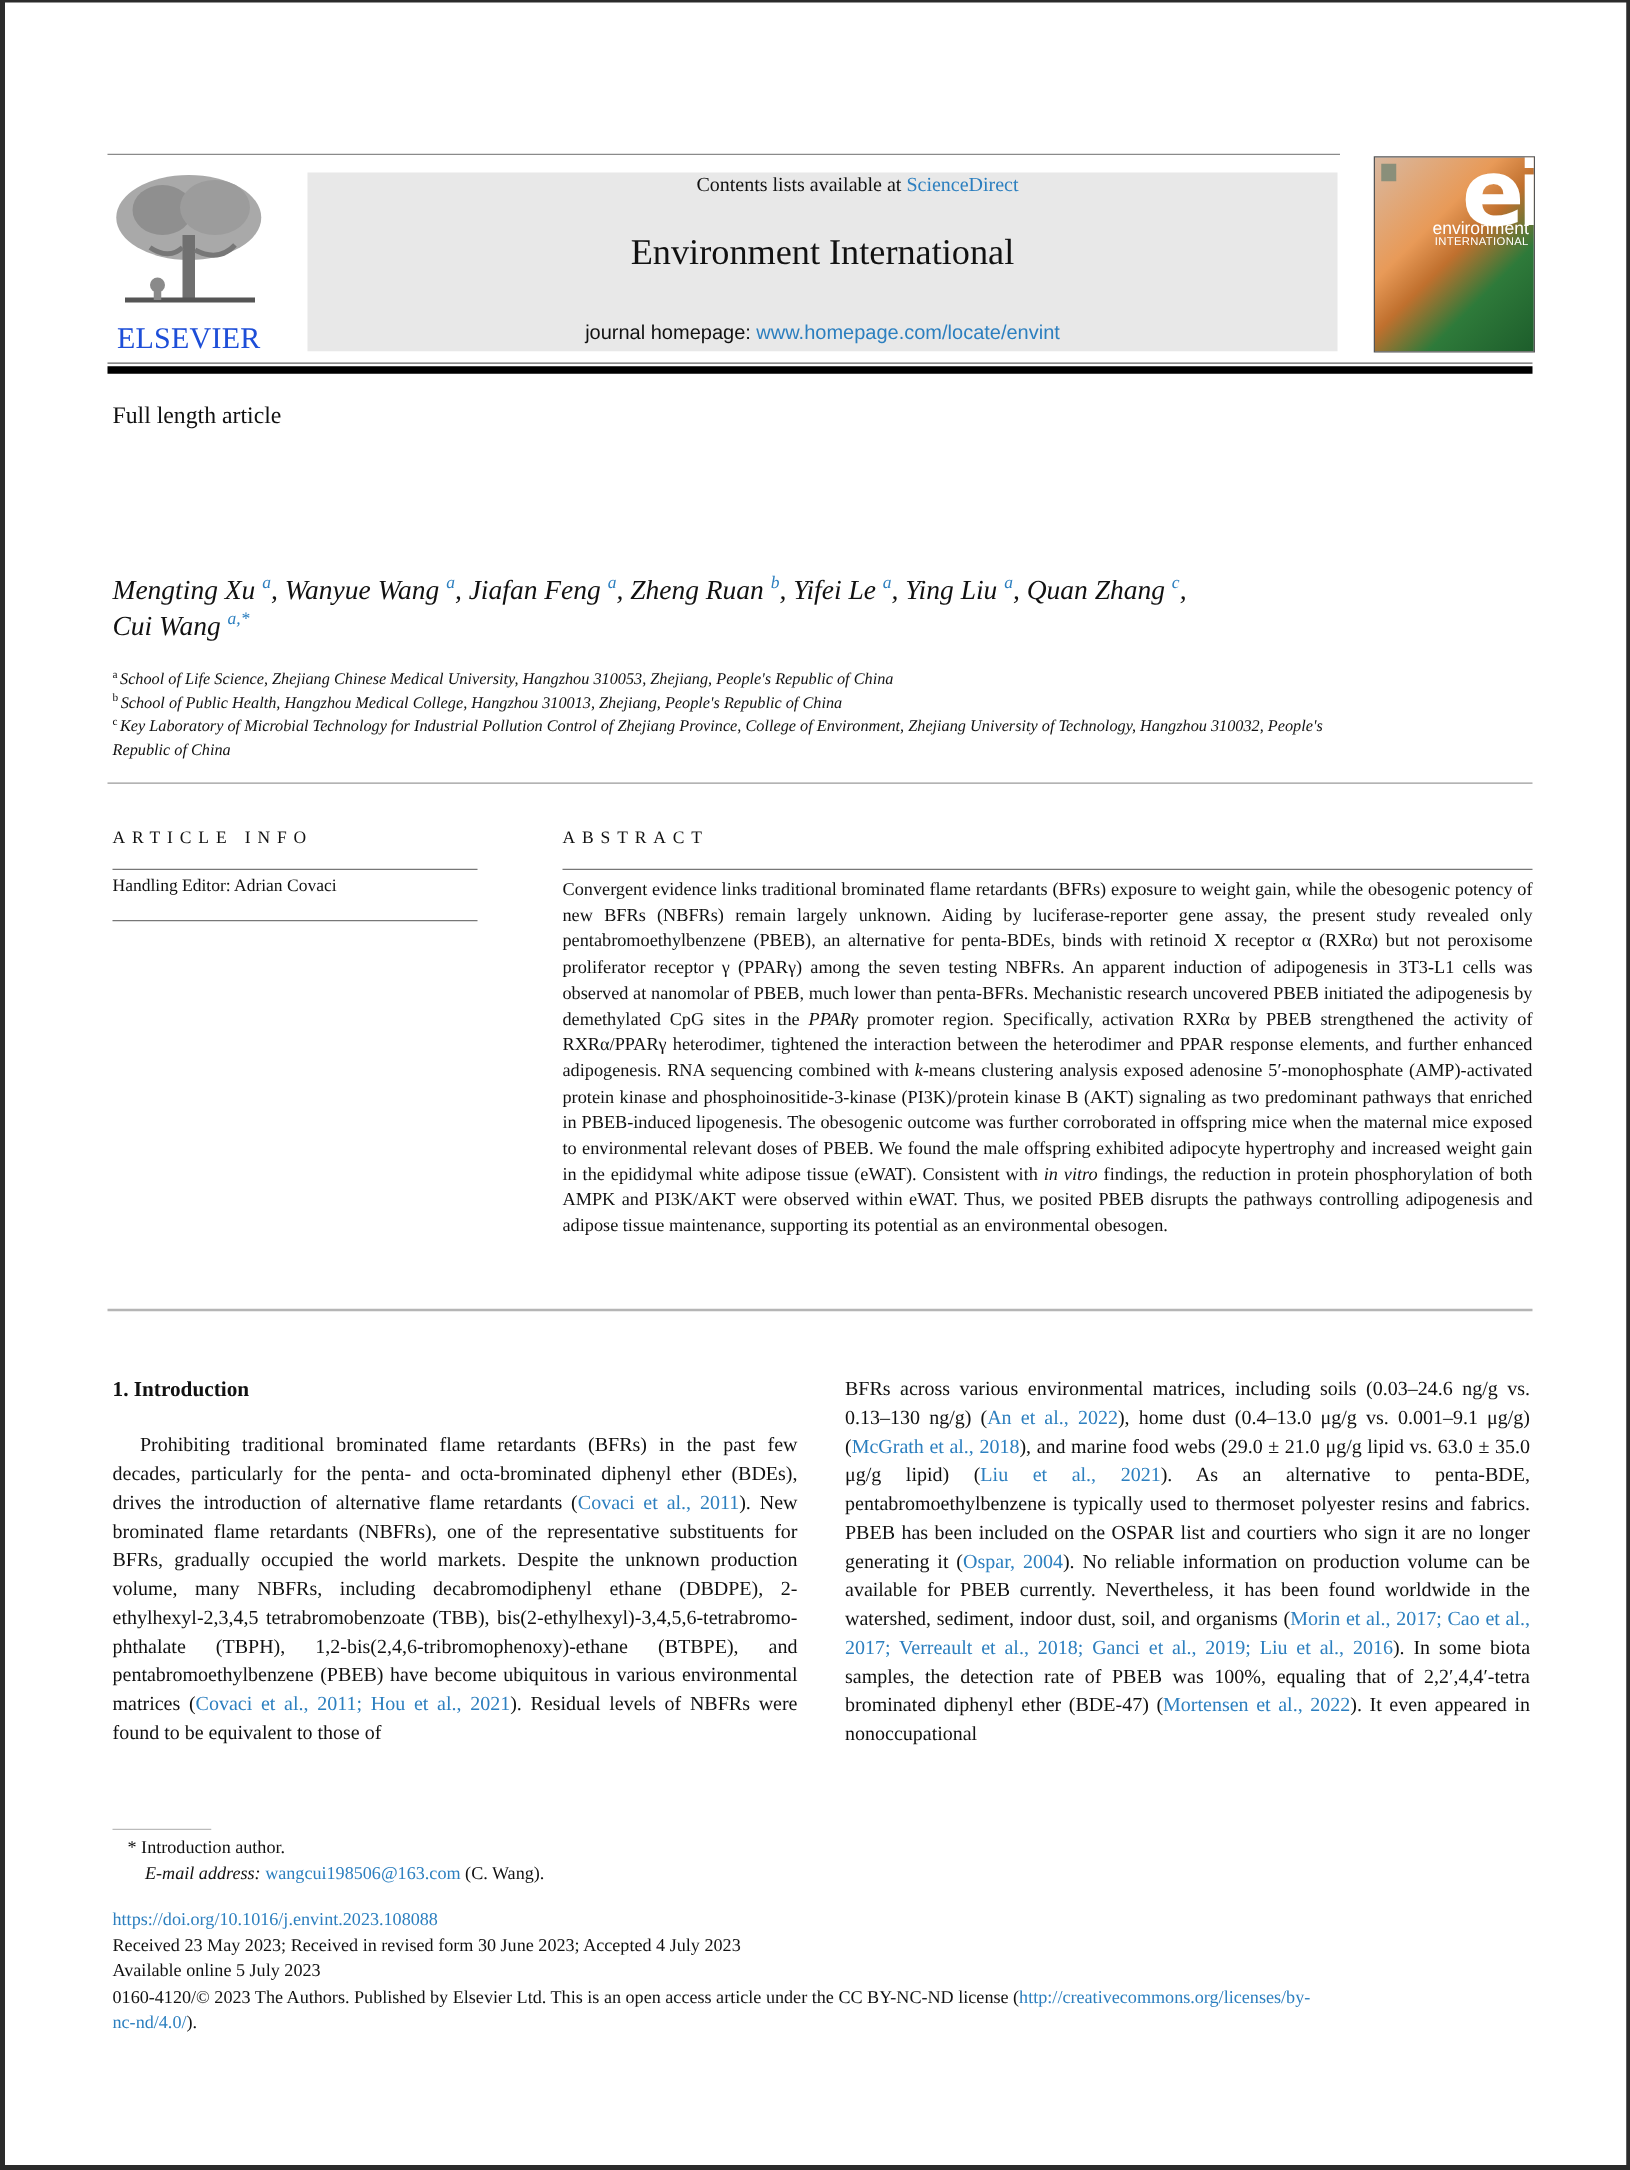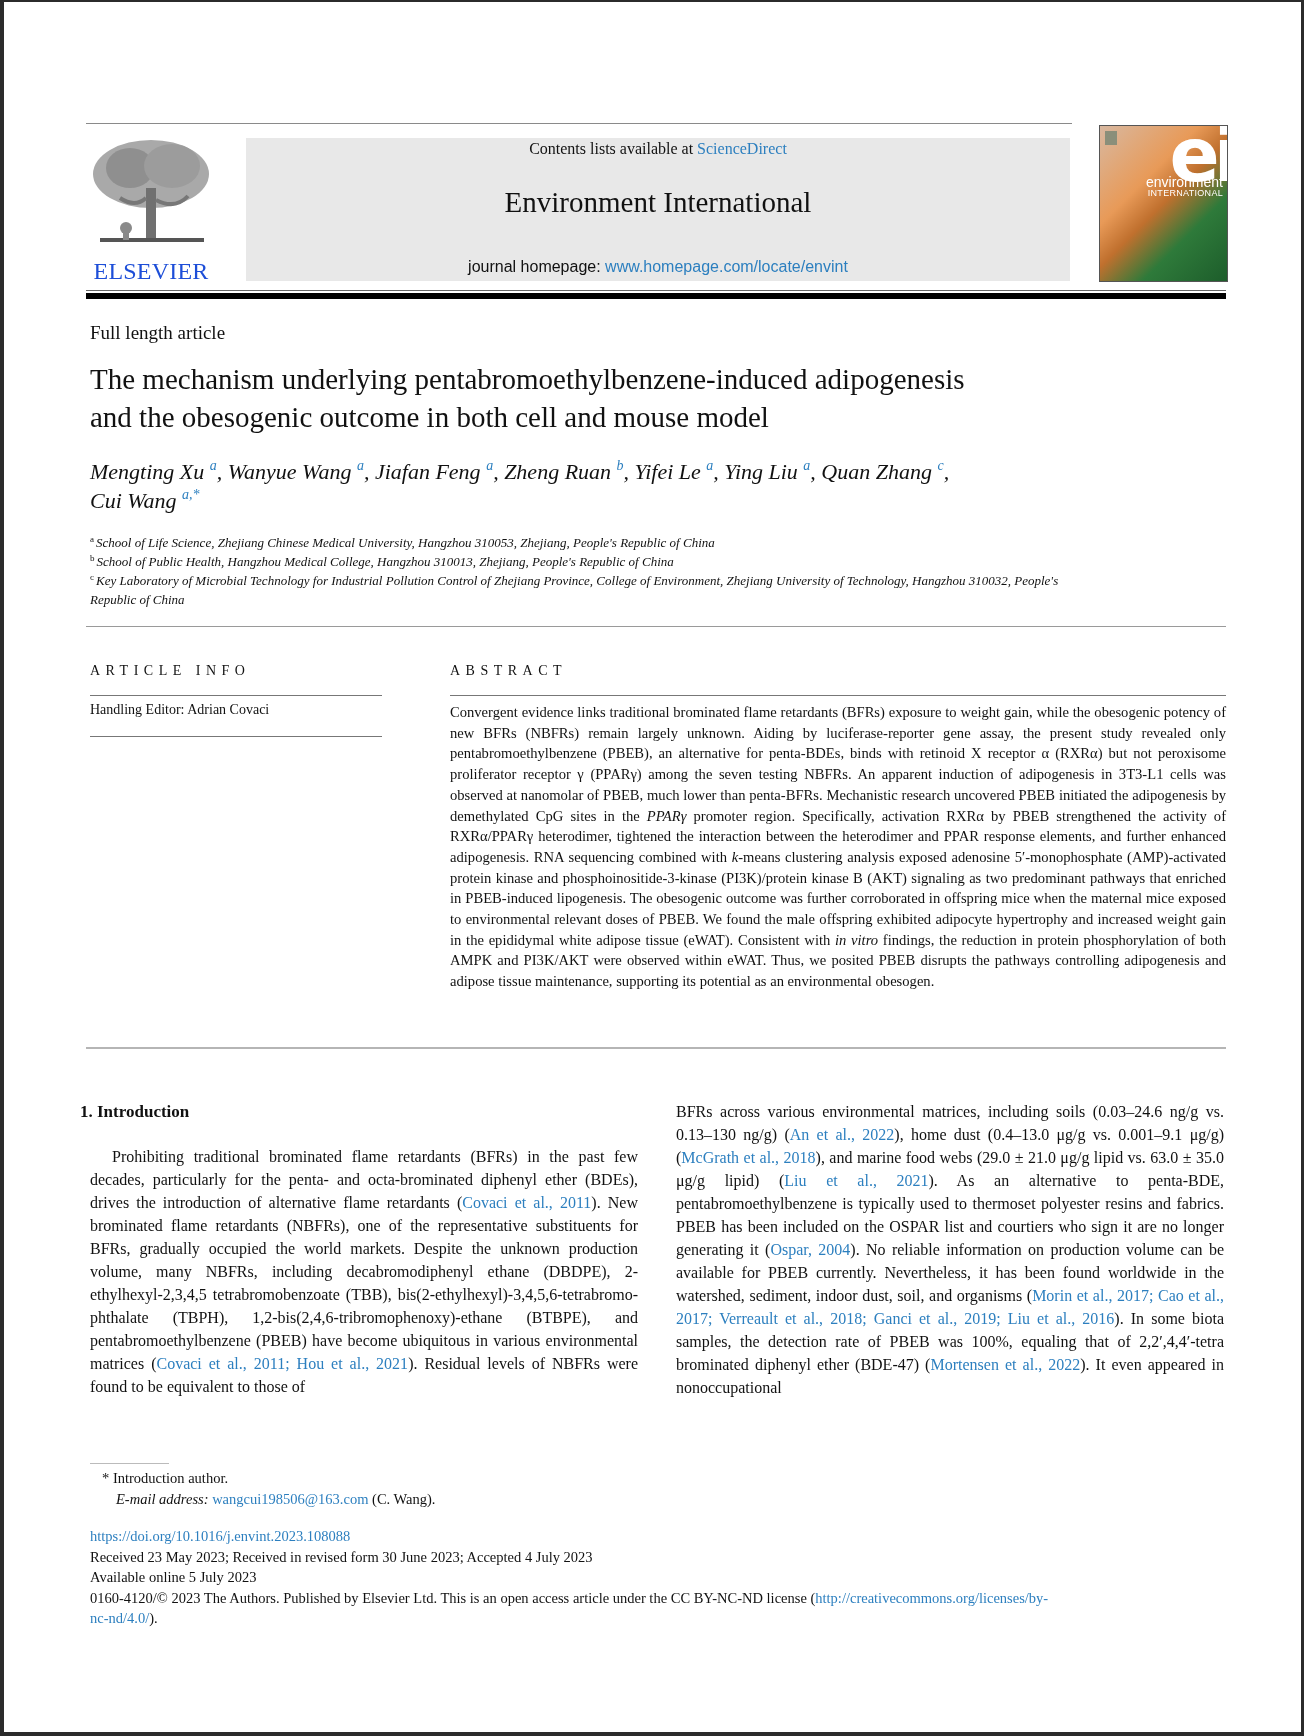--- a/index.html
+++ b/index.html
@@ -23,21 +23,21 @@
   .logo-elsevier { position: absolute; left: 82px; top: 136px; width: 130px; height: 146px; }
   .tree { position: absolute; left: 4px; top: 0; width: 122px; height: 112px; }
   .elsevier-word {
     position: absolute; left: 0; top: 120px; width: 130px; text-align: center;
     font-family: "Liberation Serif", serif; font-size: 24px; color: #1d4ed8; letter-spacing: 0.2px;
   }
   .masthead {
     position: absolute; left: 242px; top: 136px; width: 824px; height: 143px; background: #e8e8e8;
     text-align: center; font-family: "Liberation Serif", serif;
   }
-  .masthead .contents { position: absolute; top: 0; left: 0; width: 100%; top: 2px; font-size: 16px; }
+  .masthead .contents { position: absolute; top: 0; left: 0; width: 100%; top: 2px; font-size: 16px; padding-left: 28px; }
   .masthead .journal { position: absolute; left: 0; width: 100%; top: 48px; font-size: 29px; }
   .masthead .homepage { position: absolute; left: 0; width: 100%; top: 120px; font-family: "Liberation Sans", sans-serif; font-size: 16px; }
   .cover {
     position: absolute; left: 1095px; top: 123px; width: 127px; height: 155px;
     background: linear-gradient(135deg, #d8b8a0 0%, #e89a58 35%, #c0702e 50%, #2e7a3a 70%, #1d5d2b 100%);
     overflow: hidden; border: 1px solid #555;
   }
   .cover .el {
     position: absolute; right: -6px; top: -14px; font-family: "DejaVu Sans", sans-serif; font-weight: bold;
     font-size: 74px; color: #fff; letter-spacing: -6px;
@@ -65,21 +65,21 @@
   .info-rule2 { position: absolute; left: 86px; top: 734px; width: 292px; height: 1px; background: #777; }
   .keywords { position: absolute; left: 86px; top: 741px; font-size: 13.5px; line-height: 18.6px; font-family: "Liberation Serif", serif; }
   .keywords .kw-label { font-style: italic; }
   .abstract {
     position: absolute; left: 446px; top: 700px; width: 776px; font-family: "Liberation Serif", serif;
     font-size: 14.6px; line-height: 20.7px; text-align: justify;
   }
   .abstract i { font-style: italic; margin-top: 48px; }
   .rule-2 { position: absolute; left: 82px; top: 1045px; width: 1140px; height: 2px; background: #b5b5b5; }
 
-  .intro-head { position: absolute; left: 76px; top: 1100px; font-family: "Liberation Serif", serif; font-weight: bold; font-size: 17px; }
+  .intro-head { position: absolute; left: 86px; top: 1100px; font-family: "Liberation Serif", serif; font-weight: bold; font-size: 17px; }
   .col { position: absolute; width: 548px; font-family: "Liberation Serif", serif; font-size: 16px; line-height: 23px; text-align: justify; }
   .col-left { left: 86px; top: 1143px; }
   .col-left p { margin: 0; text-indent: 22px; }
   .col-right { left: 672px; top: 1098px; }
   .col-right p { margin: 0; }
 
   .fn-rule { position: absolute; left: 86px; top: 1461px; width: 79px; height: 1px; background: #bbb; }
   .footnote { position: absolute; left: 98px; top: 1466px; font-family: "Liberation Serif", serif; font-size: 14.5px; line-height: 21px; }
   .footnote .fn-indent { padding-left: 14px; }
   .meta { position: absolute; left: 86px; top: 1524px; width: 1140px; font-family: "Liberation Serif", serif; font-size: 14.5px; line-height: 20.5px; }
@@ -118,24 +118,20 @@
     <div class="mini"></div>
     <div class="el">ei</div>
     <div class="t1">environment</div>
     <div class="t2">INTERNATIONAL</div>
   </div>
 
   <div class="thick-rule-top"></div>
   <div class="thick-rule"></div>
 
   <div class="article-type">Full length article</div>
-  <div class="title">
-    <div>The mechanism underlying pentabromoethylbenzene-induced adipogenesis</div>
-    <div>and the obesogenic outcome in both cell and mouse model</div>
-  </div>
 
   <div class="authors">
     <span><span>Mengting Xu</span> <sup>a</sup></span><span>, </span><span><span>Wanyue Wang</span> <sup>a</sup></span><span>, </span><span><span>Jiafan Feng</span> <sup>a</sup></span><span>, </span><span><span>Zheng Ruan</span> <sup>b</sup></span><span>, </span><span><span>Yifei Le</span> <sup>a</sup></span><span>, </span><span><span>Ying Liu</span> <sup>a</sup></span><span>, </span><span><span>Quan Zhang</span> <sup>c</sup></span><span>,</span><br><span><span>Cui Wang</span> <sup>a,*</sup></span>
   </div>
 
   <div class="affils">
     <div><sup>a</sup><span>School of Life Science, Zhejiang Chinese Medical University, Hangzhou 310053, Zhejiang, People's Republic of China</span></div>
     <div><sup>b</sup><span>School of Public Health, Hangzhou Medical College, Hangzhou 310013, Zhejiang, People's Republic of China</span></div>
     <div><sup>c</sup><span>Key Laboratory of Microbial Technology for Industrial Pollution Control of Zhejiang Province, College of Environment, Zhejiang University of Technology, Hangzhou 310032, People's Republic of China</span></div>
   </div>

